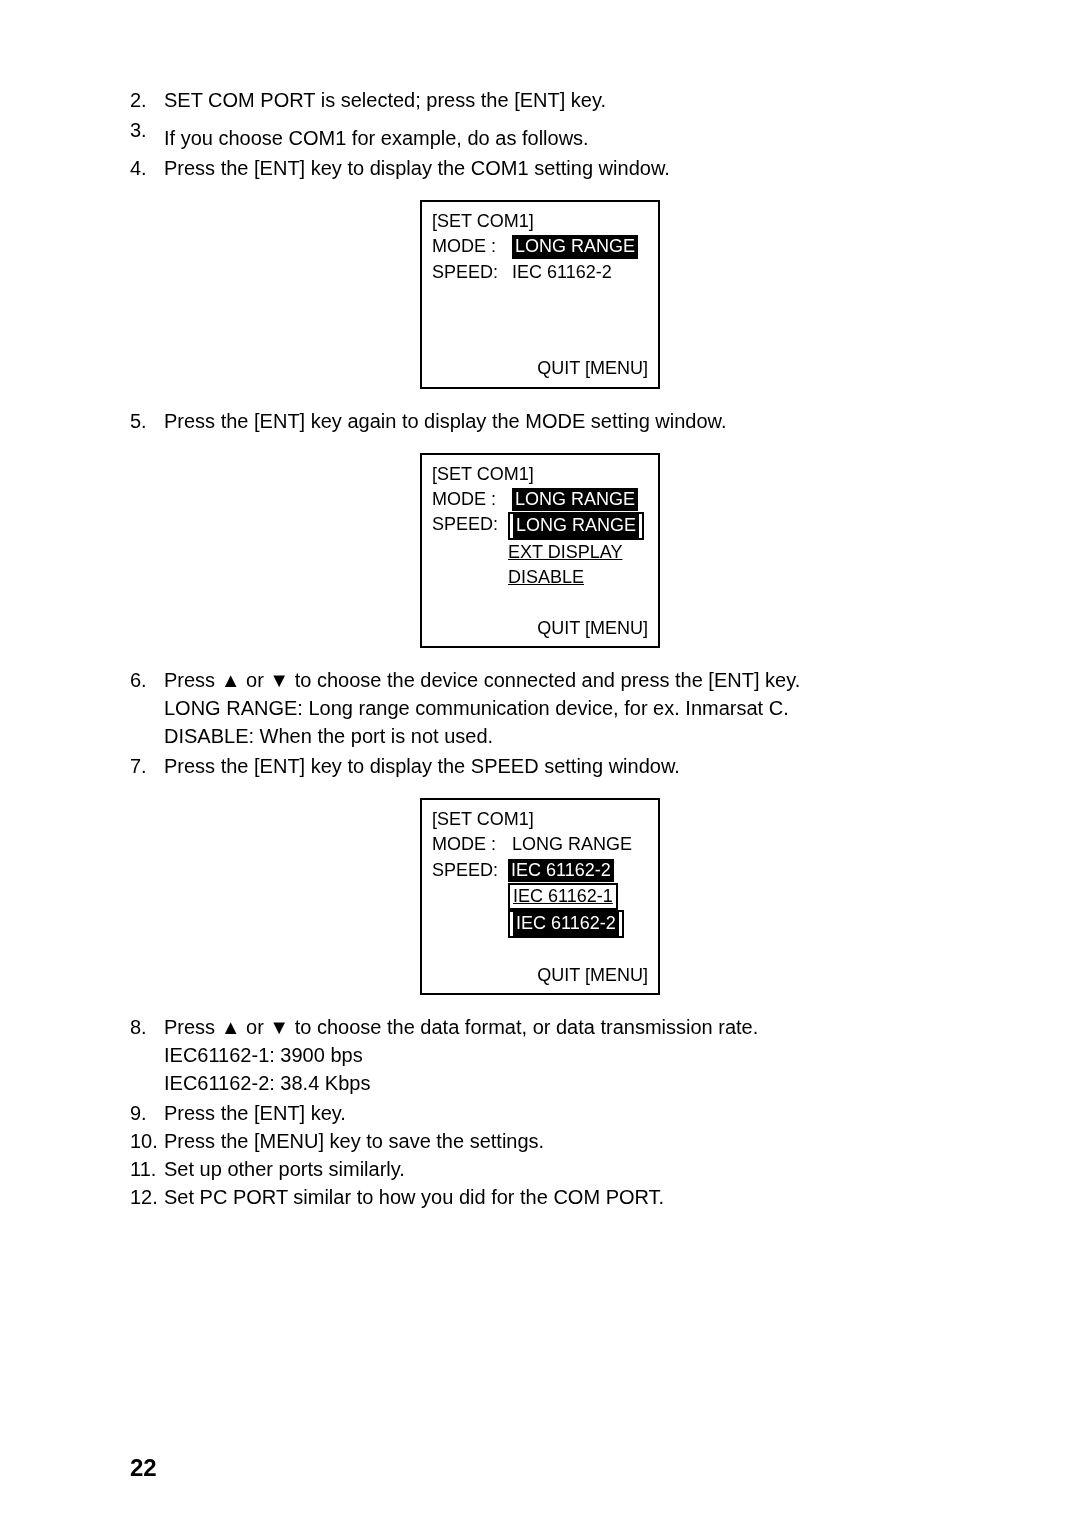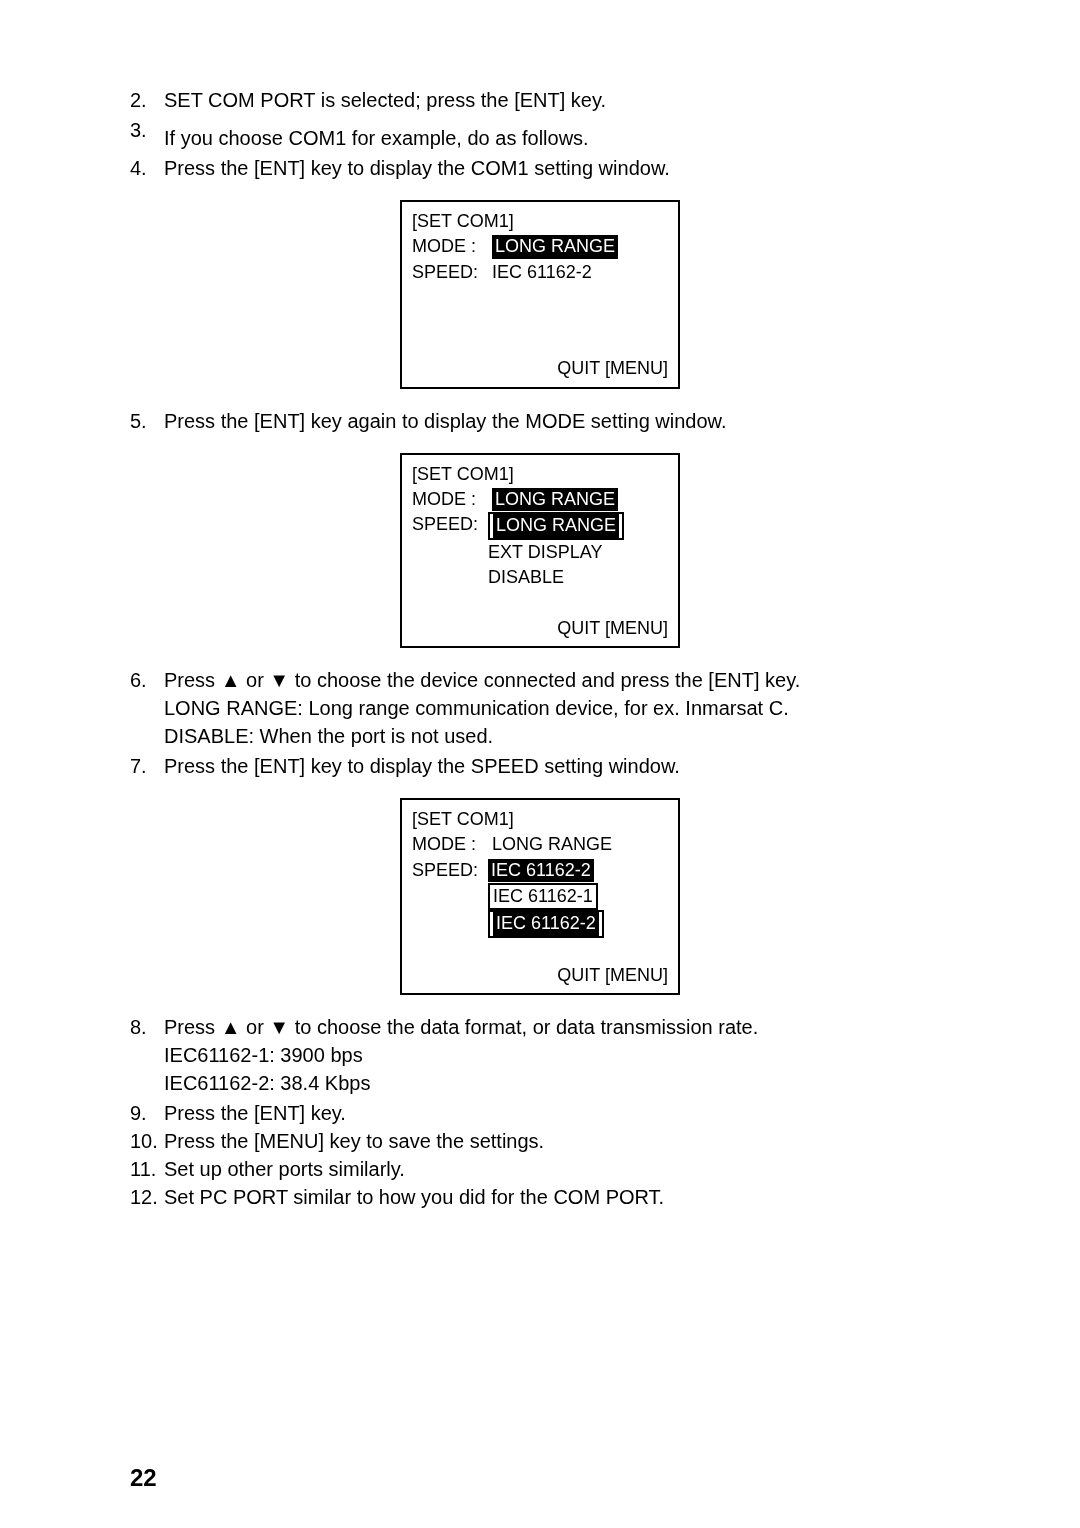--- a/index.html
+++ b/index.html
@@ -29,21 +29,21 @@
     text-align: left;
   }
   .item .txt {
     flex: 1 1 auto;
   }
   .sub-line {
     margin-top: 8px;
   }
   .lcd {
     border: 2px solid #000;
-    width: 280px;
+    width: 240px;
     margin: 18px auto 18px auto;
     padding: 8px 10px 6px 10px;
     font-size: 18px;
     line-height: 1.3;
     box-sizing: border-box;
   }
   .lcd .lcd-line {
     display: flex;
     white-space: nowrap;
     margin-bottom: 2px;
@@ -66,27 +66,27 @@
     border: 2px solid #000;
     padding: 0 3px;
     display: inline-block;
     margin: -1px 0;
   }
   .indent-val {
     margin-left: 80px;
   }
   .page-num {
     position: absolute;
-    bottom: 36px;
+    bottom: 46px;
     left: 130px;
     font-weight: bold;
     font-size: 24px;
   }
   .tight { margin-bottom: 0; }
-  .lcd.sm .indent-val { margin-left: 76px; }
+  .lcd.sm .indent-val { margin-left: 76px; text-decoration: underline; }
 </style>
 </head>
 <body>
 <div class="page">
 
 <div class="item">
   <div class="num">2.</div>
   <div class="txt">SET COM PORT is selected; press the [ENT] key.</div>
 </div>
 

